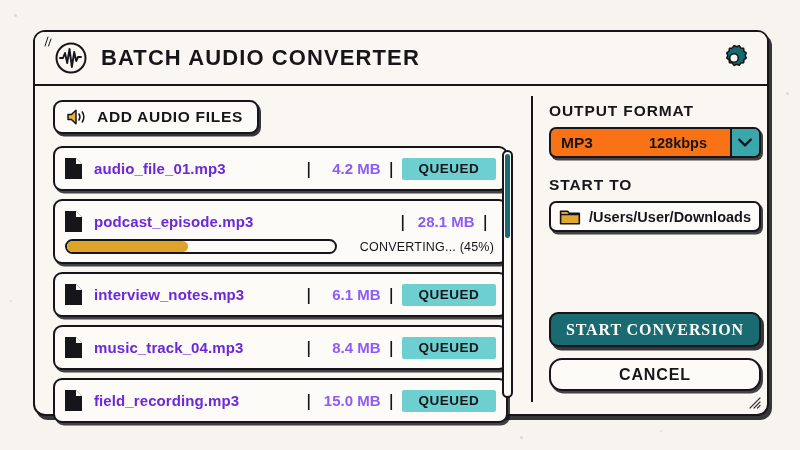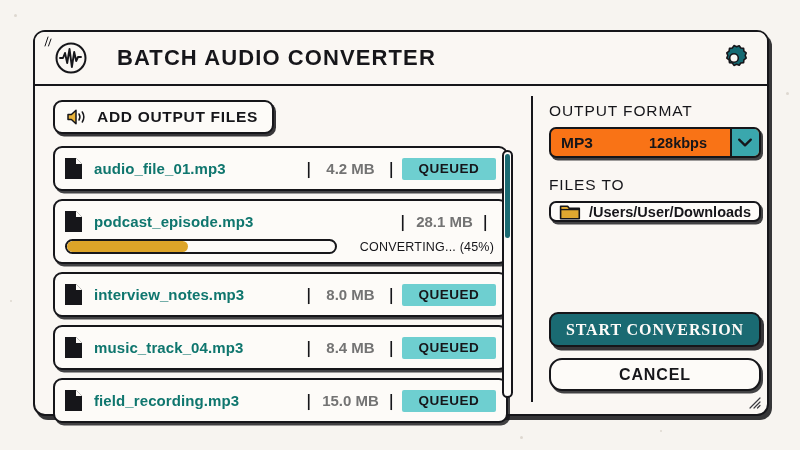--- a/index.html
+++ b/index.html
@@ -31,21 +31,21 @@
     position: relative;
     height: 54px;
     border-bottom: 2.5px solid #16161a;
     display: flex; align-items: center;
     padding: 0 16px 0 18px;
     background: #faf7f3;
     border-radius: 9px 9px 0 0;
   }
   .logo { width: 36px; height: 36px; flex: 0 0 36px; }
   .title {
-    margin-left: 28px;
+    margin-left: 12px;
     font-size: 22px; font-weight: 700;
     letter-spacing: 1.1px;
     color: #16161a;
     font-family: "Liberation Sans", sans-serif;
   }
   .gear-btn {
     margin-left: auto;
     width: 34px; height: 34px;
     display: flex; align-items: center; justify-content: center;
   }
@@ -94,29 +94,29 @@
     border: 2.5px solid #16161a;
     border-radius: 9px;
     box-shadow: 2px 2.5px 0 rgba(20,20,24,.8);
     padding: 5px 10px 5px 9px;
   }
   .row-main { display: flex; align-items: center; height: 31px; }
   .file-icon { width: 19px; height: 23px; flex: 0 0 19px; }
   .fname {
     margin-left: 11px;
     font-size: 15px; font-weight: 700;
-    color: #0f766e;
+    color: #6d28d9;
     font-family: "Liberation Sans", sans-serif;
     letter-spacing: .1px;
   }
   .sep { margin: 0 9px 0 auto; font-size: 15px; font-weight: 700; color:#16161a; }
   .fsize {
-    font-size: 15px; font-weight: 700; color: #737373;
-    font-family: "Liberation Sans", sans-serif;
-    min-width: 60px; text-align: center;
+    font-size: 15px; font-weight: 700; color: #8b5cf6;
+    font-family: "Liberation Sans", sans-serif;
+    min-width: 60px; text-align: right;
   }
   .sep2 { margin: 0 8px; font-size: 15px; font-weight: 700; color:#16161a; }
 
   .badge {
     display: inline-block;
     padding: 3px 9px 4px;
     border-radius: 2px;
     font-size: 13.5px; font-weight: 700; letter-spacing: .5px;
     color: #16161a;
     font-family: "Liberation Sans", sans-serif;
@@ -153,21 +153,21 @@
     border-radius: 6px;
   }
   .thumb {
     position: absolute; left: 1px; top: 2px;
     width: 5px; height: 84px;
     background: #1a6a72; border-radius: 4px;
   }
 
   
   .sec-label {
-    font-size: 15.5px; font-weight: 400; letter-spacing: .9px;
+    font-size: 15.5px; font-weight: 700; letter-spacing: .9px;
     color: #16161a;
     font-family: "Liberation Sans", sans-serif;
     margin-bottom: 7px;
   }
   .select {
     display: flex; align-items: center;
     height: 31px;
     background: #f97316;
     border: 2.5px solid #16161a;
     border-radius: 7px;
@@ -188,21 +188,21 @@
   }
   .sel-arrow {
     width: 29px; height: 100%;
     background: #3aa7ad;
     border-left: 2.5px solid #16161a;
     display: flex; align-items: center; justify-content: center;
   }
 
   .path-box {
     display: flex; align-items: center; gap: 8px;
-    height: 21px;
+    height: 31px;
     padding: 0 8px 0 8px;
     background: #fdfbf8;
     border: 2.5px solid #16161a;
     border-radius: 7px;
     box-shadow: 2px 2.5px 0 rgba(20,20,24,.8);
     cursor: pointer;
   }
   .path-text {
     font-size: 14.5px; font-weight: 700; color:#16161a;
     font-family: "Liberation Sans", sans-serif;
@@ -274,21 +274,21 @@
   <div class="body">
 
     <div class="left">
 
       <div class="add-btn">
         <svg width="22" height="18" viewBox="0 0 22 18">
           <path d="M2 6.5 h3.4 L10 2.2 v13.6 L5.4 11.5 H2 Z" fill="#e8b23a" stroke="#16161a" stroke-width="1.5" stroke-linejoin="round"></path>
           <path d="M13 6 q1.9 3 0 6" fill="none" stroke="#16161a" stroke-width="1.5" stroke-linecap="round"></path>
           <path d="M16.3 4 q3.1 5 0 10" fill="none" stroke="#16161a" stroke-width="1.5" stroke-linecap="round"></path>
         </svg>
-        <span>ADD OUTPUT FILES</span>
+        <span>ADD AUDIO FILES</span>
       </div>
 
       <div class="list-wrap">
         <div class="list" id="file-list">
             <div class="row">
               <div class="row-main">
                 <svg class="file-icon" viewBox="0 0 19 23">
                   <path d="M1 1 h11 l6 6 v15 h-17 Z" fill="#16161a"></path>
                   <path d="M12 1 v6 h6" fill="#fdfbf8"></path>
                 </svg>
@@ -318,21 +318,21 @@
               </div>
             </div>
             <div class="row">
               <div class="row-main">
                 <svg class="file-icon" viewBox="0 0 19 23">
                   <path d="M1 1 h11 l6 6 v15 h-17 Z" fill="#16161a"></path>
                   <path d="M12 1 v6 h6" fill="#fdfbf8"></path>
                 </svg>
                 <span class="fname">interview_notes.mp3</span>
                 <span class="sep">|</span>
-                <span class="fsize">8.0 MB</span>
+                <span class="fsize">6.1 MB</span>
                 <span class="sep2">|</span>
                 <span class="badge badge-queued">QUEUED</span>
               </div>
             </div>
             <div class="row">
               <div class="row-main">
                 <svg class="file-icon" viewBox="0 0 19 23">
                   <path d="M1 1 h11 l6 6 v15 h-17 Z" fill="#16161a"></path>
                   <path d="M12 1 v6 h6" fill="#fdfbf8"></path>
                 </svg>
@@ -373,21 +373,21 @@
       <div class="select">
         <span class="sel-fmt">MP3</span>
         <span class="sel-rate">128kbps</span>
         <span class="sel-arrow">
           <svg width="16" height="11" viewBox="0 0 16 11">
             <path d="M2.2 2.6 L8 8.4 L13.8 2.6" fill="none" stroke="#16161a" stroke-width="2.3" stroke-linecap="round" stroke-linejoin="round"></path>
           </svg>
         </span>
       </div>
 
-      <div class="sec-label">FILES TO</div>
+      <div class="sec-label">START TO</div>
 
       <div class="path-box">
         <svg width="22" height="18" viewBox="0 0 22 18">
           <path d="M1.6 3.2 h7 l1.8 2.2 h9.9 v10.4 h-18.7 Z" fill="#e0a830" stroke="#16161a" stroke-width="1.6" stroke-linejoin="round"></path>
           <path d="M1.6 6.6 h18.7" fill="none" stroke="#16161a" stroke-width="1.3"></path>
         </svg>
         <span class="path-text">/Users/User/Downloads</span>
       </div>
 
       <div class="actions">

